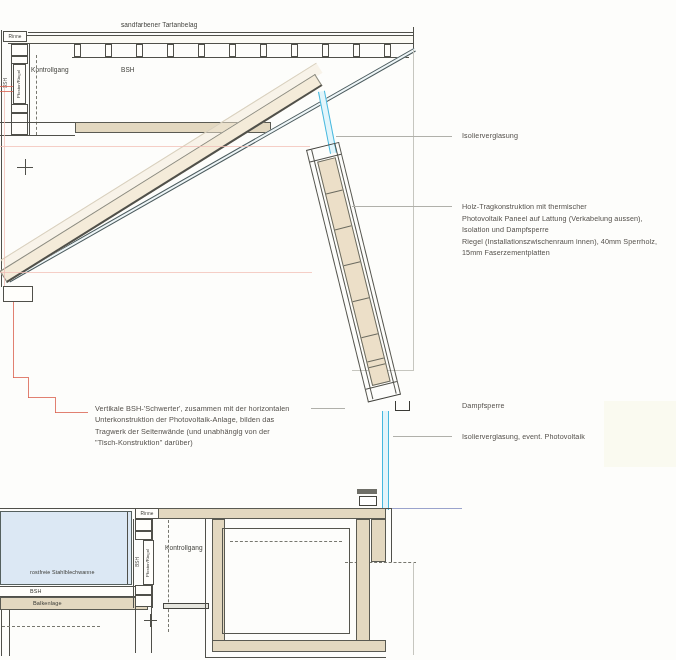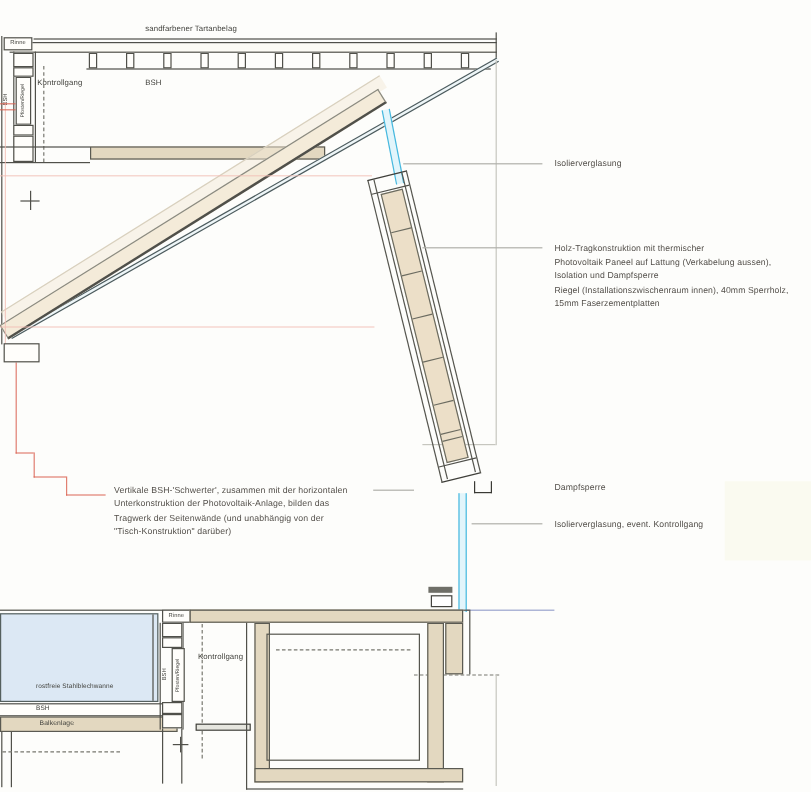--- a/index.html
+++ b/index.html
@@ -182,15 +182,15 @@
   <div class="a" style="left:95px;top:403px">
     <div class="ann" style="font-size:7.3px;line-height:11.3px">Vertikale BSH-'Schwerter', zusammen mit der horizontalen</div>
     <div class="ann" style="font-size:7.3px;line-height:11.3px">Unterkonstruktion der Photovoltaik-Anlage, bilden das</div>
     <div class="ann" style="font-size:7.3px;line-height:11.3px">Tragwerk der Seitenwände (und unabhängig von der</div>
     <div class="ann" style="font-size:7.3px;line-height:11.3px">"Tisch-Konstruktion" darüber)</div>
   </div>
 
   <div class="a ann" style="left:462px;top:400px">Dampfsperre</div>
 
   <div class="a leader" style="left:393px;top:436px;width:59px"></div>
-  <div class="a ann" style="left:462px;top:431px">Isolierverglasung, event. Kontrollgang</div>
+  <div class="a ann" style="left:462px;top:431px">Isolierverglasung, event. Photovoltaik</div>
 
 </div>
 
 </body></html>

